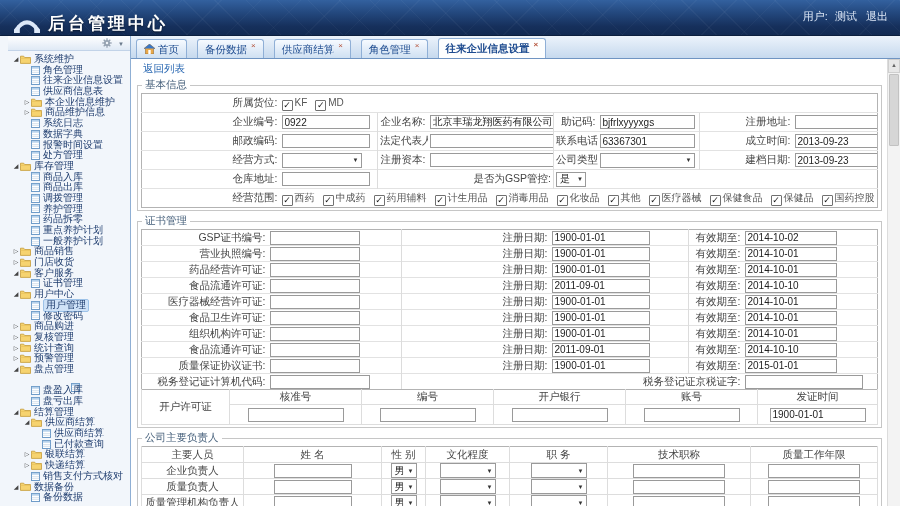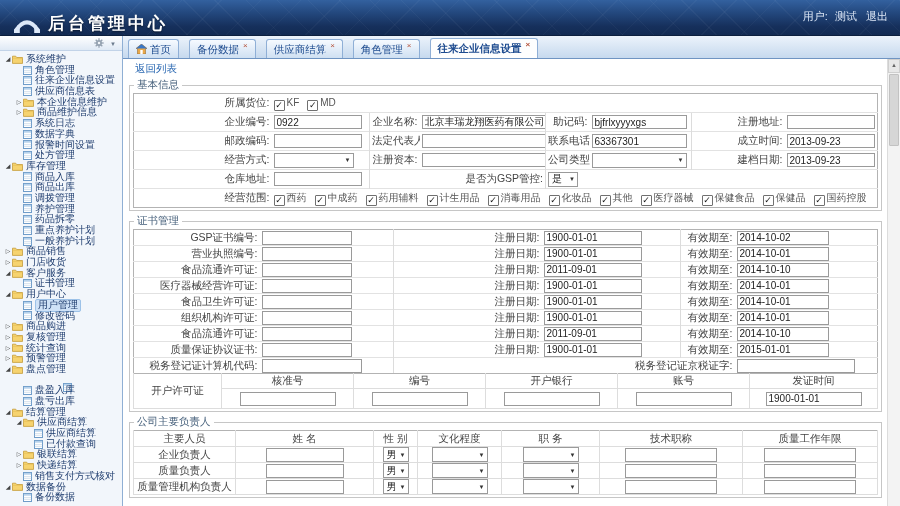--- a/index.html
+++ b/index.html
@@ -17,21 +17,21 @@
   .logo{margin:0 6px 0 12px;display:inline-flex;position:relative;}
   .title{font-size:17px;font-weight:bold;letter-spacing:3px;position:relative;text-shadow:0 1px 2px rgba(0,0,0,.5);}
   .user{position:absolute;right:12px;top:9px;font-size:11px;color:#dce6f5;}
   .user a{color:#dce6f5;text-decoration:none;margin-left:6px;cursor:pointer;}
   .user .uname{margin-left:4px;}
 
   .layout{flex:1;display:flex;min-height:0;}
 
   
   .sidebar{width:122px;flex:0 0 122px;background:#f2f6fb;border-right:1px solid #8fafd4;
-    display:flex;flex-direction:column;min-height:0;}
+    display:flex;flex-direction:column;min-height:0;padding-left:8px;}
   .side-toolbar{height:13px;flex:0 0 13px;background:linear-gradient(#ffffff,#dfe9f5);
     border-bottom:1px solid #c2d3e8;text-align:right;padding:1px 6px 0 0;line-height:11px;}
   .side-toolbar .caret{font-size:6px;color:#6b7b8d;margin-left:2px;vertical-align:2px;}
   .tree{flex:1;overflow:hidden;padding:3px 0 0 2px;font-size:10px;color:#1e3c6e;}
   .tree-item{height:10.7px;line-height:10.7px;display:flex;align-items:center;white-space:nowrap;cursor:pointer;}
   .tree-item .marker{width:8px;flex:0 0 8px;font-size:6px;color:#444;text-align:center;}
   .tree-item .ticon{display:inline-flex;margin-right:3px;flex:0 0 auto;}
   .tree-item .tlabel{overflow:hidden;}
   .tree-item.selected .tlabel{background:#cfe2f7;border:1px solid #9dc2e8;border-radius:2px;padding:0 2px;}
 
@@ -732,20 +732,30 @@
                   <td class="lbl">营业执照编号:</td>
                   <td><input class="ti" type="text" style="width: 90px;"></td>
                   <td></td>
                   <td class="lbl bl">注册日期:</td>
                   <td><input class="ti" type="text" value="1900-01-01" style="width: 98px;"></td>
                   <td></td>
                   <td class="lbl bl">有效期至:</td>
                   <td><input class="ti" type="text" value="2014-10-01" style="width: 92px;"></td>
                 </tr>
                 <tr>
+                  <td class="lbl">药品经营许可证:</td>
+                  <td><input class="ti" type="text" style="width: 90px;"></td>
+                  <td></td>
+                  <td class="lbl bl">注册日期:</td>
+                  <td><input class="ti" type="text" value="1900-01-01" style="width: 98px;"></td>
+                  <td></td>
+                  <td class="lbl bl">有效期至:</td>
+                  <td><input class="ti" type="text" value="2014-10-01" style="width: 92px;"></td>
+                </tr>
+                <tr>
                   <td class="lbl">食品流通许可证:</td>
                   <td><input class="ti" type="text" style="width: 90px;"></td>
                   <td></td>
                   <td class="lbl bl">注册日期:</td>
                   <td><input class="ti" type="text" value="2011-09-01" style="width: 98px;"></td>
                   <td></td>
                   <td class="lbl bl">有效期至:</td>
                   <td><input class="ti" type="text" value="2014-10-10" style="width: 92px;"></td>
                 </tr>
                 <tr>

